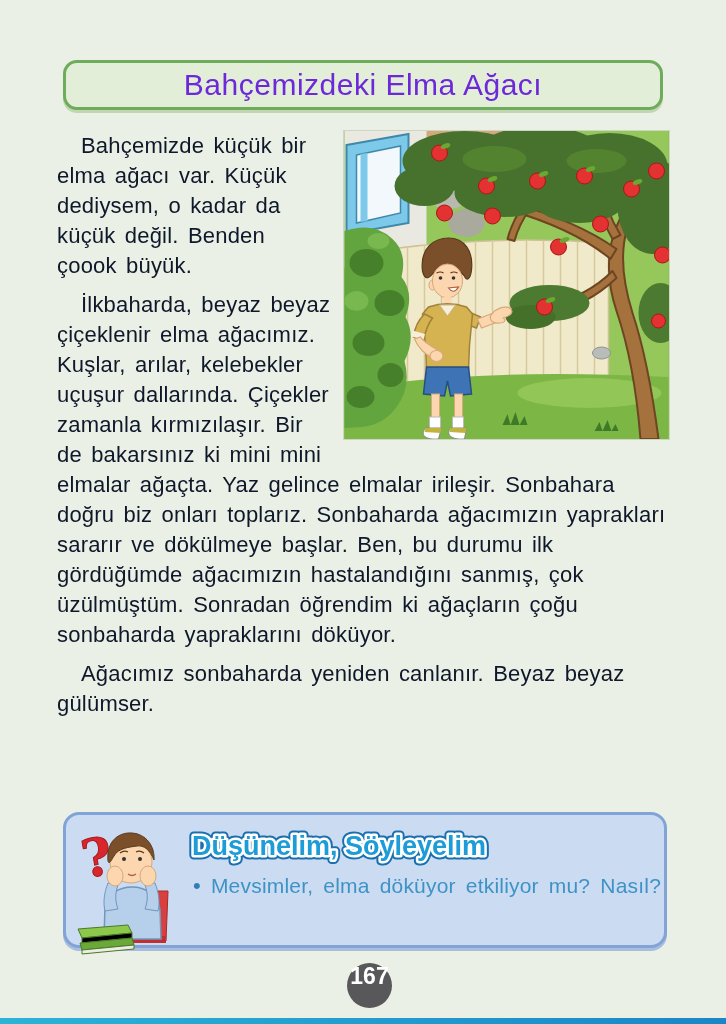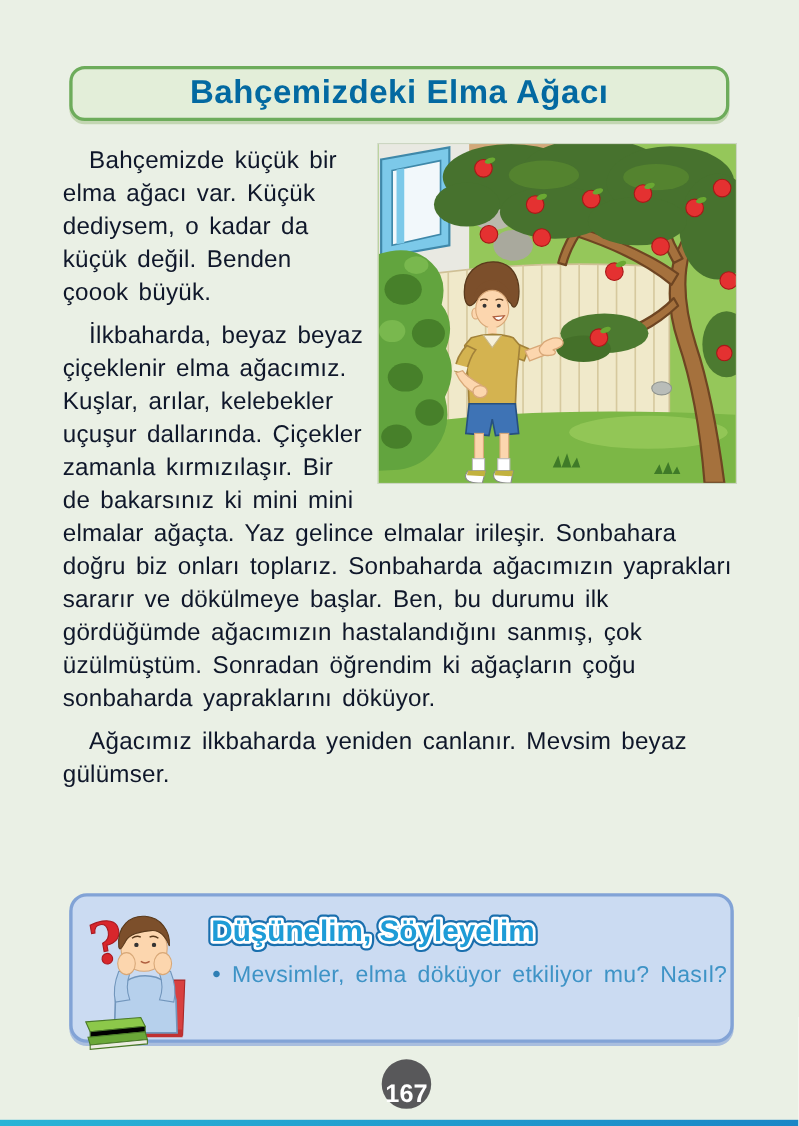--- a/index.html
+++ b/index.html
@@ -12,21 +12,21 @@
   }
   
   .title-box{
     position:absolute;left:63px;top:60px;width:594px;height:44px;
     background:#e3eed9;
     border:3px solid #6dac5b;border-radius:14px;
     box-shadow:0 3px 0 #c3d6b2;
     display:flex;align-items:center;justify-content:center;
   }
   .title-box span{
-    color:#0369a1;font-size:30px;font-weight:bold;letter-spacing:.5px;
+    color:#6d28d9;font-size:30px;font-weight:normal;letter-spacing:.5px;
   }
   
   .content{
     position:absolute;left:57px;top:123px;width:612px;
     color:#0f172a;font-size:22px;line-height:30px;
     letter-spacing:.2px;word-spacing:3px;
   }
   .content p{margin:8px 0 9px;text-indent:24px;}
   .illustration{
     float:right;width:325px;height:308px;
@@ -50,21 +50,21 @@
   }
   .question-line .bullet{font-size:22px;color:#2f7fb5;}
   .answer{
     position:absolute;left:136px;top:90px;width:470px;
     color:#e5252b;font-size:16.5px;font-weight:bold;line-height:24px;
   }
   
   .page-number{
     position:absolute;left:347px;top:963px;width:45px;height:45px;
     background:#58585a;border-radius:50%;
-    display:flex;align-items:flex-end;justify-content:center;
+    display:flex;align-items:flex-start;justify-content:center;
     color:#fff;font-size:23px;font-weight:bold;
   }
   .footer-bar{
     position:absolute;left:0;bottom:0;width:726px;height:6px;
     background:linear-gradient(90deg,#2ab4d6,#1a86c6);
   }
 </style>
 </head>
 <body>
 
@@ -183,21 +183,21 @@
         <rect x="108" y="286" width="11" height="12" fill="#fff" stroke="#bbb"></rect>
         <path d="M81,297 C75,304 81,309 94,308 L97,297 Z" fill="#fff" stroke="#888"></path>
         <path d="M81,297 L97,297 L96,302 L80,301 Z" fill="#c2b23e"></path>
         <path d="M106,297 C101,304 107,309 120,308 L122,297 Z" fill="#fff" stroke="#888"></path>
         <path d="M106,297 L122,297 L121,302 L105,301 Z" fill="#c2b23e"></path>
       </g>
     </svg>
 
     <p>Bahçemizde küçük bir elma ağacı var. Küçük dediysem, o kadar da küçük değil. Benden çoook büyük.</p>
     <p>İlkbaharda, beyaz beyaz çiçeklenir elma ağacımız. Kuşlar, arılar, kelebekler uçuşur dallarında. Çiçekler zamanla kırmızılaşır. Bir de bakarsınız ki mini mini elmalar ağaçta. Yaz gelince elmalar irileşir. Sonbahara doğru biz onları toplarız. Sonbaharda ağacımızın yaprakları sararır ve dökülmeye başlar. Ben, bu durumu ilk gördüğümde ağacımızın hastalandığını sanmış, çok üzülmüştüm. Sonradan öğrendim ki ağaçların çoğu sonbaharda yapraklarını döküyor.</p>
-    <p>Ağacımız ilkbaharda yeniden canlanır. Mevsim beyaz gülümser.</p>
+    <p>Ağacımız sonbaharda yeniden canlanır. Beyaz beyaz gülümser.</p>
   </div>
 
   <div class="activity-box">
     <svg class="thinker" viewBox="0 0 128 142" xmlns="http://www.w3.org/2000/svg">
       <text x="12" y="56" font-size="52" font-weight="bold" fill="#d8262c" stroke="#a81820" stroke-width="1" transform="rotate(-10 30 40)" font-family="'DejaVu Serif', serif">?</text>
       <path d="M86,72 L98,72 L96,122 L85,122 Z" fill="#d84040" stroke="#a82828"></path>
       <path d="M60,117 L96,117 L96,124 L60,124 Z" fill="#c03030"></path>
       <path d="M35,87 C38,74 50,68 62,68 C76,68 87,76 90,90 L91,120 L34,120 Z" fill="#b6d0ec" stroke="#7296bc" stroke-width="1.5"></path>
       <path d="M38,64 C34,74 33,84 35,92 L48,90 C45,82 45,74 48,66 Z" fill="#b6d0ec" stroke="#7296bc"></path>
       <path d="M85,64 C89,74 90,84 88,92 L75,90 C78,82 78,74 75,66 Z" fill="#b6d0ec" stroke="#7296bc"></path>

